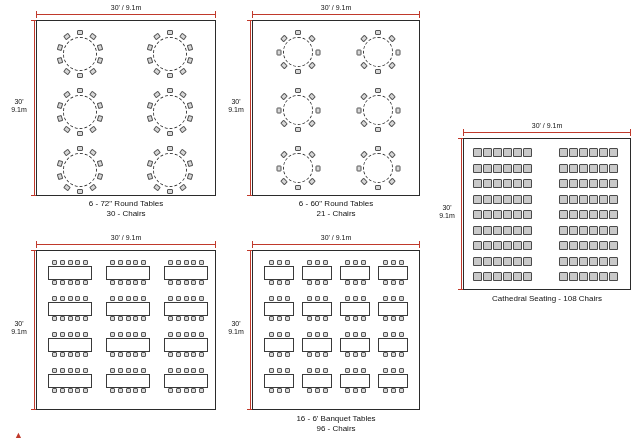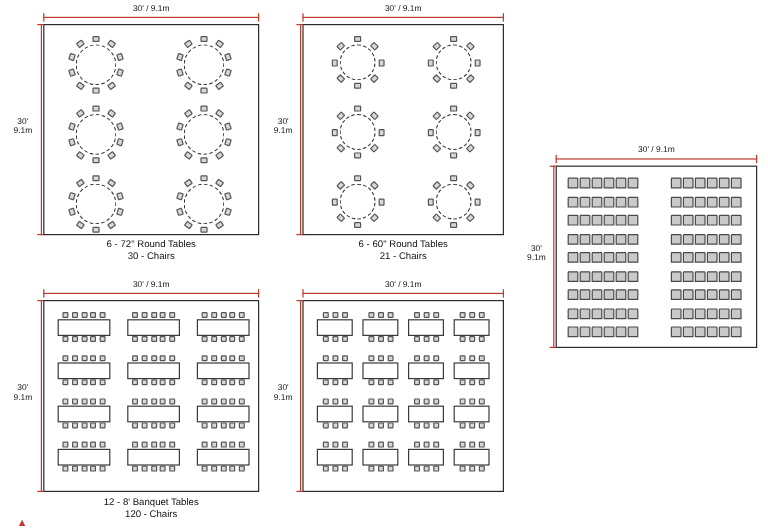--- a/index.html
+++ b/index.html
@@ -246,24 +246,20 @@
   <div class="dim-label-h" style="left:36px;top:4px;width:180px;">30'  / 9.1m</div>
   <div class="dim-v" style="left:34px;top:20px;height:160px;">
     <span class="tickT"></span>
       <span class="tickB"></span>
   </div>
   <div class="dim-label-v" style="left:6px;top:90px;width:26px;">
     <span>30'</span><br>
     <span>9.1m</span>
   </div>
   <div class="room" style="left:36px;top:20px;width:180px;height:160px;"></div>
-  <div class="caption" style="left:36px;top:184px;width:180px;">
-    <span>12 - 8' Banquet Tables</span><br>
-    <span>120 - Chairs</span>
-  </div>
   <div class="tables">
       <div class="banq-unit" style="left: 48px; top: 30px; width: 44px; height: 25px;">
         <div class="banq-table" style="left: 0px; top: 5.5px; width: 44px; height: 14px;"></div>
         <div class="bchair" style="width: 5px; height: 5px; left: 4.3px; top: 0px;"></div>
         <div class="bchair" style="width: 5px; height: 5px; left: 4.3px; top: 20px;"></div>
         <div class="bchair" style="width: 5px; height: 5px; left: 11.9px; top: 0px;"></div>
         <div class="bchair" style="width: 5px; height: 5px; left: 11.9px; top: 20px;"></div>
         <div class="bchair" style="width: 5px; height: 5px; left: 19.5px; top: 0px;"></div>
         <div class="bchair" style="width: 5px; height: 5px; left: 19.5px; top: 20px;"></div>
         <div class="bchair" style="width: 5px; height: 5px; left: 27.1px; top: 0px;"></div>
@@ -425,20 +421,24 @@
   <div class="dim-label-h" style="left:24px;top:4px;width:168px;">30'  / 9.1m</div>
   <div class="dim-v" style="left:22px;top:20px;height:160px;">
     <span class="tickT"></span>
       <span class="tickB"></span>
   </div>
   <div class="dim-label-v" style="left:-4px;top:90px;width:24px;">
     <span>30'</span><br>
     <span>9.1m</span>
   </div>
   <div class="room" style="left:24px;top:20px;width:168px;height:160px;"></div>
+  <div class="caption" style="left:24px;top:184px;width:168px;">
+    <span>16 - 6' Banquet Tables</span><br>
+    <span>96 - Chairs</span>
+  </div>
   <div class="tables">
       <div class="banq-unit" style="left: 36px; top: 30px; width: 30px; height: 25px;">
         <div class="banq-table" style="left: 0px; top: 5.5px; width: 30px; height: 14px;"></div>
         <div class="bchair" style="width: 5px; height: 5px; left: 4.5px; top: 0px;"></div>
         <div class="bchair" style="width: 5px; height: 5px; left: 4.5px; top: 20px;"></div>
         <div class="bchair" style="width: 5px; height: 5px; left: 12.5px; top: 0px;"></div>
         <div class="bchair" style="width: 5px; height: 5px; left: 12.5px; top: 20px;"></div>
         <div class="bchair" style="width: 5px; height: 5px; left: 20.5px; top: 0px;"></div>
         <div class="bchair" style="width: 5px; height: 5px; left: 20.5px; top: 20px;"></div>
       </div>
@@ -588,20 +588,23 @@
   <div class="dim-label-h" style="left:30px;top:4px;width:168px;">30'  / 9.1m</div>
   <div class="dim-v" style="left:28px;top:20px;height:152px;">
     <span class="tickT"></span>
       <span class="tickB"></span>
   </div>
   <div class="dim-label-v" style="left:2px;top:86px;width:24px;">
     <span>30'</span><br>
     <span>9.1m</span>
   </div>
   <div class="room" style="left:30px;top:20px;width:168px;height:152px;"></div>
+  <div class="caption" style="left:20px;top:176px;width:188px;">
+    <span>Cathedral Seating - 108 Chairs</span>
+  </div>
   <div class="tables">
       <div class="cath-chair" style="width: 8.5px; height: 9px; left: 40px; top: 30px;"></div>
       <div class="cath-chair" style="width: 8.5px; height: 9px; left: 50px; top: 30px;"></div>
       <div class="cath-chair" style="width: 8.5px; height: 9px; left: 60px; top: 30px;"></div>
       <div class="cath-chair" style="width: 8.5px; height: 9px; left: 70px; top: 30px;"></div>
       <div class="cath-chair" style="width: 8.5px; height: 9px; left: 80px; top: 30px;"></div>
       <div class="cath-chair" style="width: 8.5px; height: 9px; left: 90px; top: 30px;"></div>
       <div class="cath-chair" style="width: 8.5px; height: 9px; left: 126px; top: 30px;"></div>
       <div class="cath-chair" style="width: 8.5px; height: 9px; left: 136px; top: 30px;"></div>
       <div class="cath-chair" style="width: 8.5px; height: 9px; left: 146px; top: 30px;"></div>

